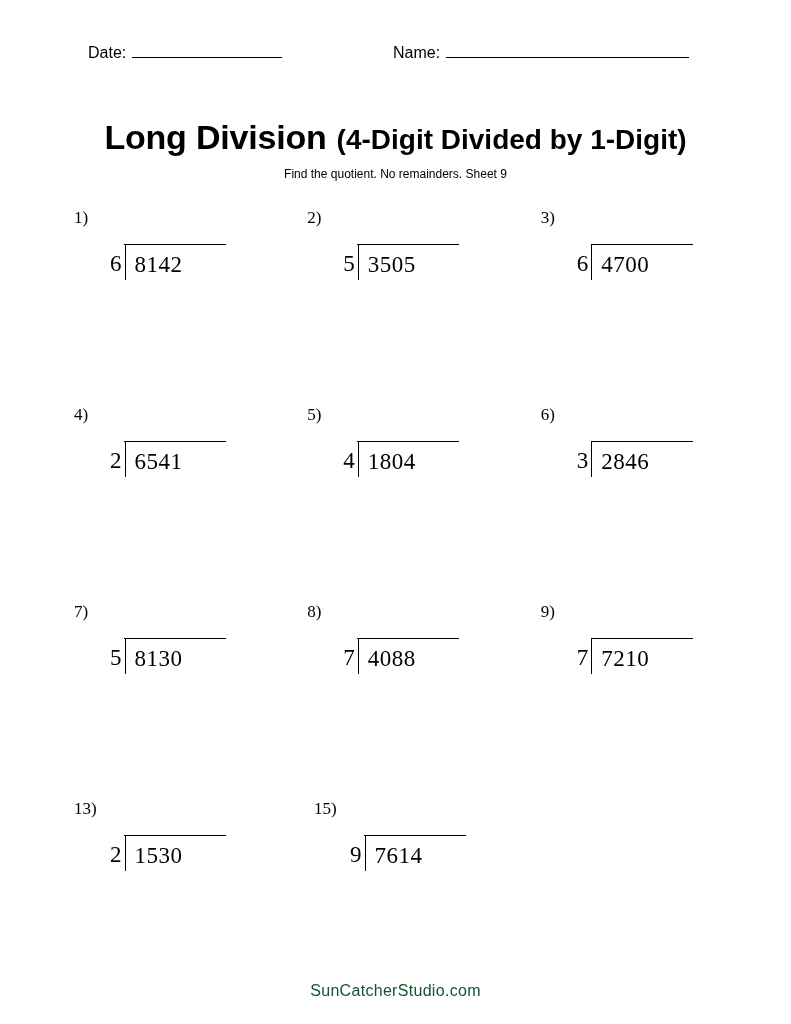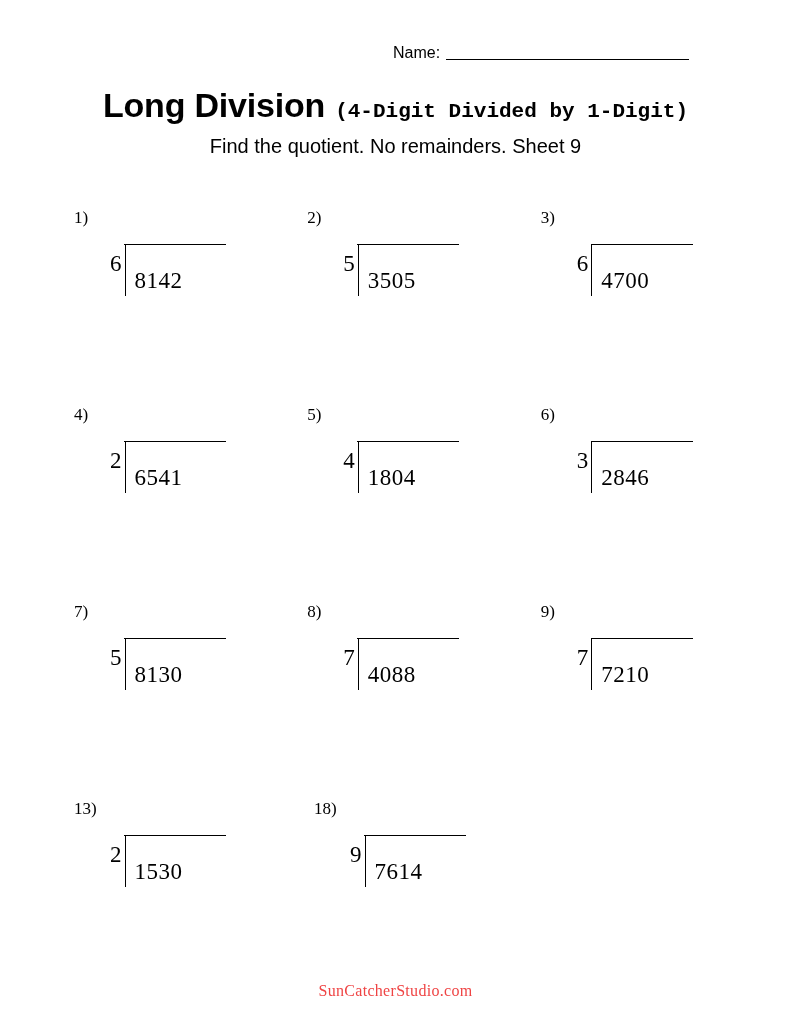--- a/index.html
+++ b/index.html
@@ -31,21 +31,21 @@
     height: 26px;
   }
   .field {
     position: absolute;
     display: flex;
     align-items: baseline;
     font-family: "Liberation Sans", sans-serif;
     font-size: 16px;
   }
   .field-date { left: 88px; }
-  .field-name { left: 393px; align-items: center; }
+  .field-name { left: 393px; }
   .field-label {
     white-space: nowrap;
     font-size: 16px;
   }
   .field-line {
     display: inline-block;
     border-bottom: 1.6px solid #000;
     height: 12px;
     margin-left: 6px;
   }
@@ -64,30 +64,31 @@
     display: flex;
     align-items: baseline;
     justify-content: center;
     gap: 10px;
   }
   .title-main {
     font-family: "Liberation Sans", sans-serif;
     font-weight: bold;
     font-size: 34px;
     letter-spacing: -0.2px;
+    margin-top: 32px;
   }
   .title-sub {
-    font-family: Liberation Mono, monospace;
+    font-family: Liberation Sans, sans-serif;
     font-weight: bold;
-    font-size: 21px;
+    font-size: 28px;
   }
   .subtitle {
     margin-top: 10px;
     font-family: "Liberation Sans", sans-serif;
-    font-size: 20px;
+    font-size: 12px;
     text-align: center;
   }
 
   
   .grid {
     position: absolute;
     top: 196px;
     left: 60px;
     width: 700px;
   }
@@ -115,21 +116,21 @@
     font-family: "Liberation Serif", serif;
     font-size: 23px;
   }
   .divisor {
     line-height: 30px;
     padding-top: 5px;
     padding-right: 3px;
   }
   .bracket {
     position: relative;
-    padding-top: 22px;
+    padding-top: 6px;
     padding-left: 9px;
     border-left: 1.4px solid #000;
   }
   .bracket::before {
     content: "";
     position: absolute;
     left: -1.4px;
     top: 0;
     width: 102px;
     height: 0;
@@ -140,32 +141,36 @@
     letter-spacing: 0.5px;
   }
 
   
   .footer {
     position: absolute;
     bottom: 24px;
     left: 0;
     width: 791px;
     text-align: center;
-    font-family: Liberation Serif, serif;
+    font-family: Liberation Sans, sans-serif;
     font-size: 16px;
-    color: #ef4444;
+    color: #14532d;
     letter-spacing: 0.3px;
   }
 </style>
 </head>
 <body>
 
 <div class="sheet">
 
   <div class="field-row">
+    <div class="field field-date">
+      <span class="field-label">Date:</span>
+      <span class="field-line"></span>
+    </div>
     <div class="field field-name">
       <span class="field-label">Name:</span>
       <span class="field-line"></span>
     </div>
   </div>
 
   <div class="title-block">
     <div class="title-line">
       <span class="title-main">Long Division</span>
       <span class="title-sub">(4-Digit Divided by 1-Digit)</span>
@@ -269,21 +274,21 @@
       <div class="cell">
         <span class="cell-index">13)</span>
         <div class="problem">
           <span class="divisor">2</span>
           <span class="bracket">
             <span class="dividend">1530</span>
           </span>
         </div>
       </div>
       <div class="cell">
-        <span class="cell-index">18)</span>
+        <span class="cell-index">15)</span>
         <div class="problem">
           <span class="divisor">9</span>
           <span class="bracket">
             <span class="dividend">7614</span>
           </span>
         </div>
       </div>
     </div>
 
   </div>

